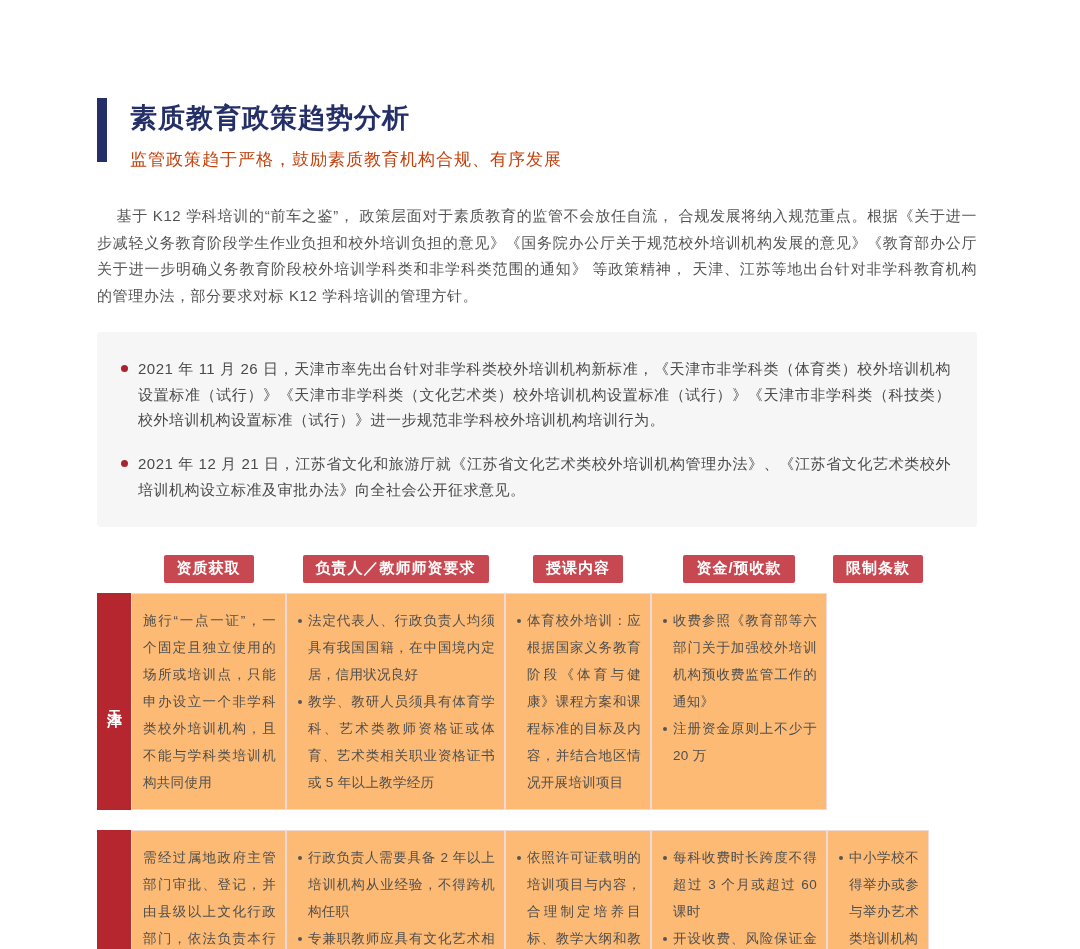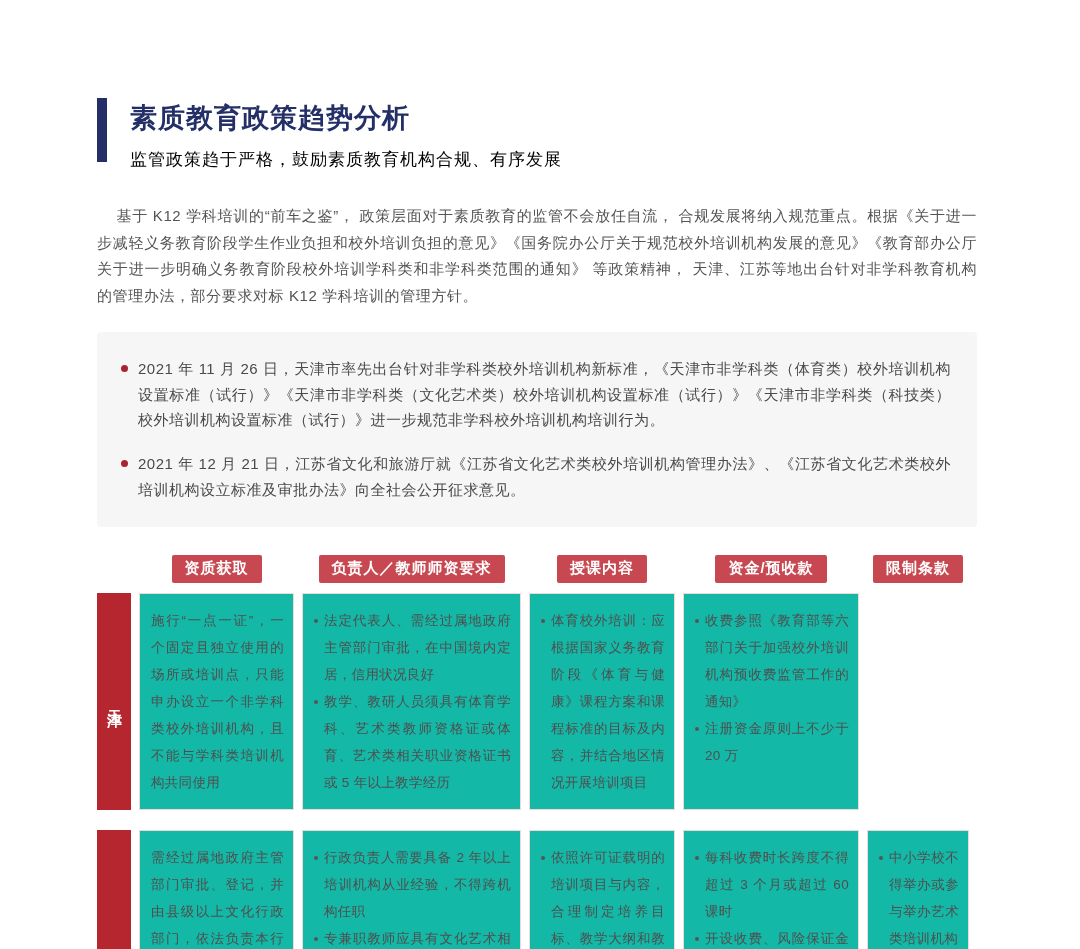--- a/index.html
+++ b/index.html
@@ -26,21 +26,21 @@
   }
   .title-text h1 {
     font-size: 27px;
     font-weight: bold;
     color: #232f66;
     letter-spacing: 1px;
     margin: 2px 0 12px 0;
   }
   .subtitle {
     font-size: 17px;
-    color: #000000;
+    color: #c2410c;
     letter-spacing: 1px;
   }
 
   
   .intro {
     margin-top: 32px;
     font-size: 15px;
     color: #545454;
     line-height: 1.78;
     letter-spacing: 0.6px;
@@ -70,21 +70,21 @@
     line-height: 1.72;
     letter-spacing: 0.5px;
     text-align: justify;
   }
 
   
   .policy-table { margin-top: 28px; }
   .tgrid {
     display: grid;
     grid-template-columns: 34px 155px 219px 146px 176px 102px;
-    column-gap: 8px;
+    column-gap: 0;
   }
   .t-head { margin-bottom: 10px; }
   .hcell { display: flex; justify-content: center; align-items: center; }
   .hbtn {
     background: #c84851;
     color: #ffffff;
     font-weight: bold;
     font-size: 15px;
     letter-spacing: 1px;
     padding: 4px 13px 5px 13px;
@@ -98,21 +98,21 @@
     font-weight: bold;
     font-size: 15px;
     writing-mode: vertical-rl;
     text-orientation: upright;
     letter-spacing: 3px;
     display: flex;
     align-items: center;
     justify-content: center;
   }
   .cell {
-    background: #14b8a6;
+    background: #fdba74;
     border: 1px solid #f0d9d9;
     padding: 13px 9px 13px 11px;
     font-size: 13.5px;
     color: #4f4f4f;
     line-height: 2.0;
     letter-spacing: 0.3px;
     text-align: justify;
   }
   .cb { display: flex; }
   .cb-dot {
@@ -172,21 +172,21 @@
     </div>
 
     <div class="tgrid t-row">
       <div class="region">天津</div>
       <div class="cell">
         <span>施行“一点一证”，一个固定且独立使用的场所或培训点，只能申办设立一个非学科类校外培训机构，且不能与学科类培训机构共同使用</span>
       </div>
       <div class="cell">
         <div class="cb">
           <span class="cb-dot"></span>
-          <span class="cb-text">法定代表人、需经过属地政府主管部门审批，在中国境内定居，信用状况良好</span>
+          <span class="cb-text">法定代表人、行政负责人均须具有我国国籍，在中国境内定居，信用状况良好</span>
         </div>
         <div class="cb">
           <span class="cb-dot"></span>
           <span class="cb-text">教学、教研人员须具有体育学科、艺术类教师资格证或体育、艺术类相关职业资格证书或 5 年以上教学经历</span>
         </div>
       </div>
       <div class="cell">
         <div class="cb">
           <span class="cb-dot"></span>
           <span class="cb-text">体育校外培训：应根据国家义务教育阶段《体育与健康》课程方案和课程标准的目标及内容，并结合地区情况开展培训项目</span>

